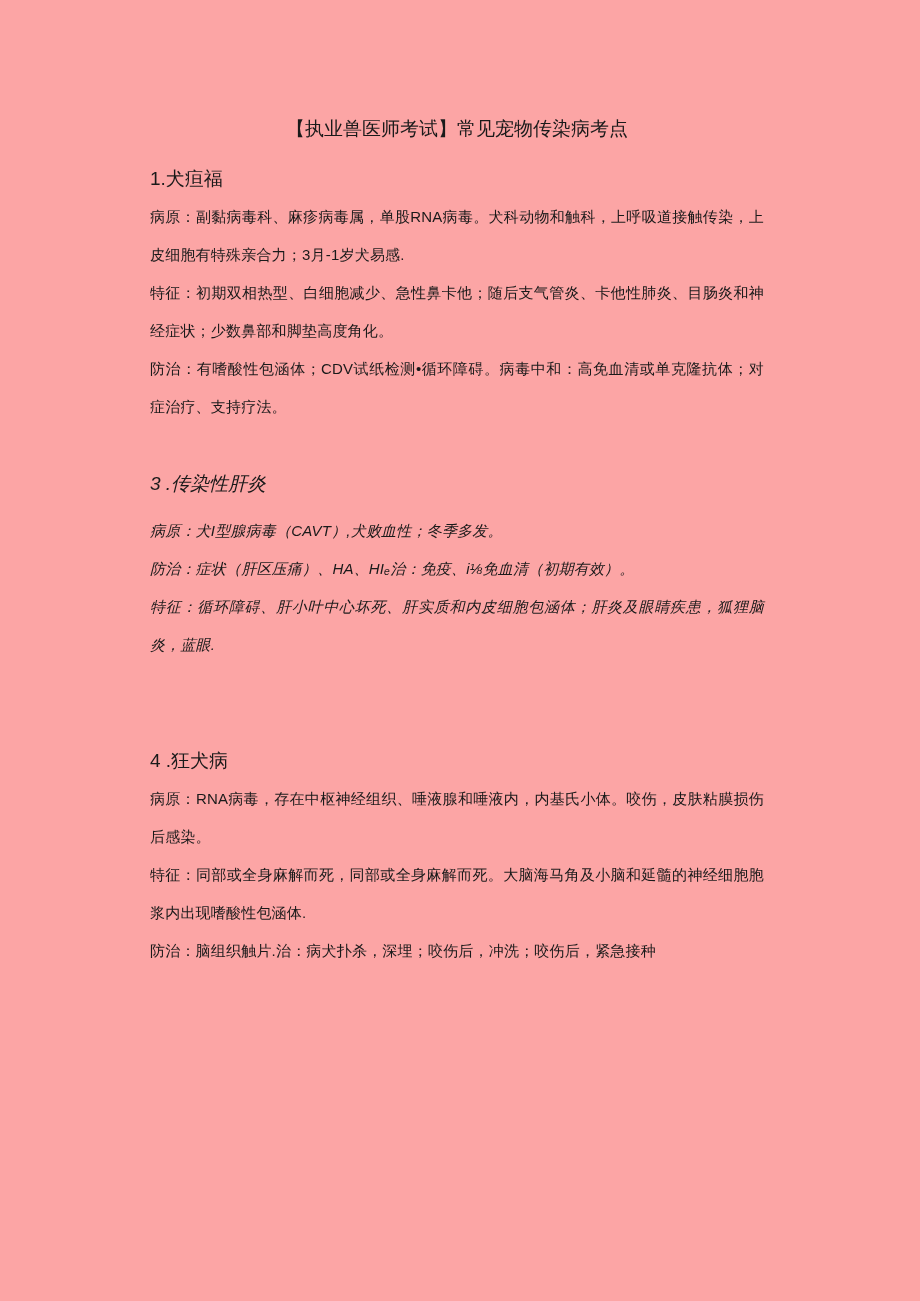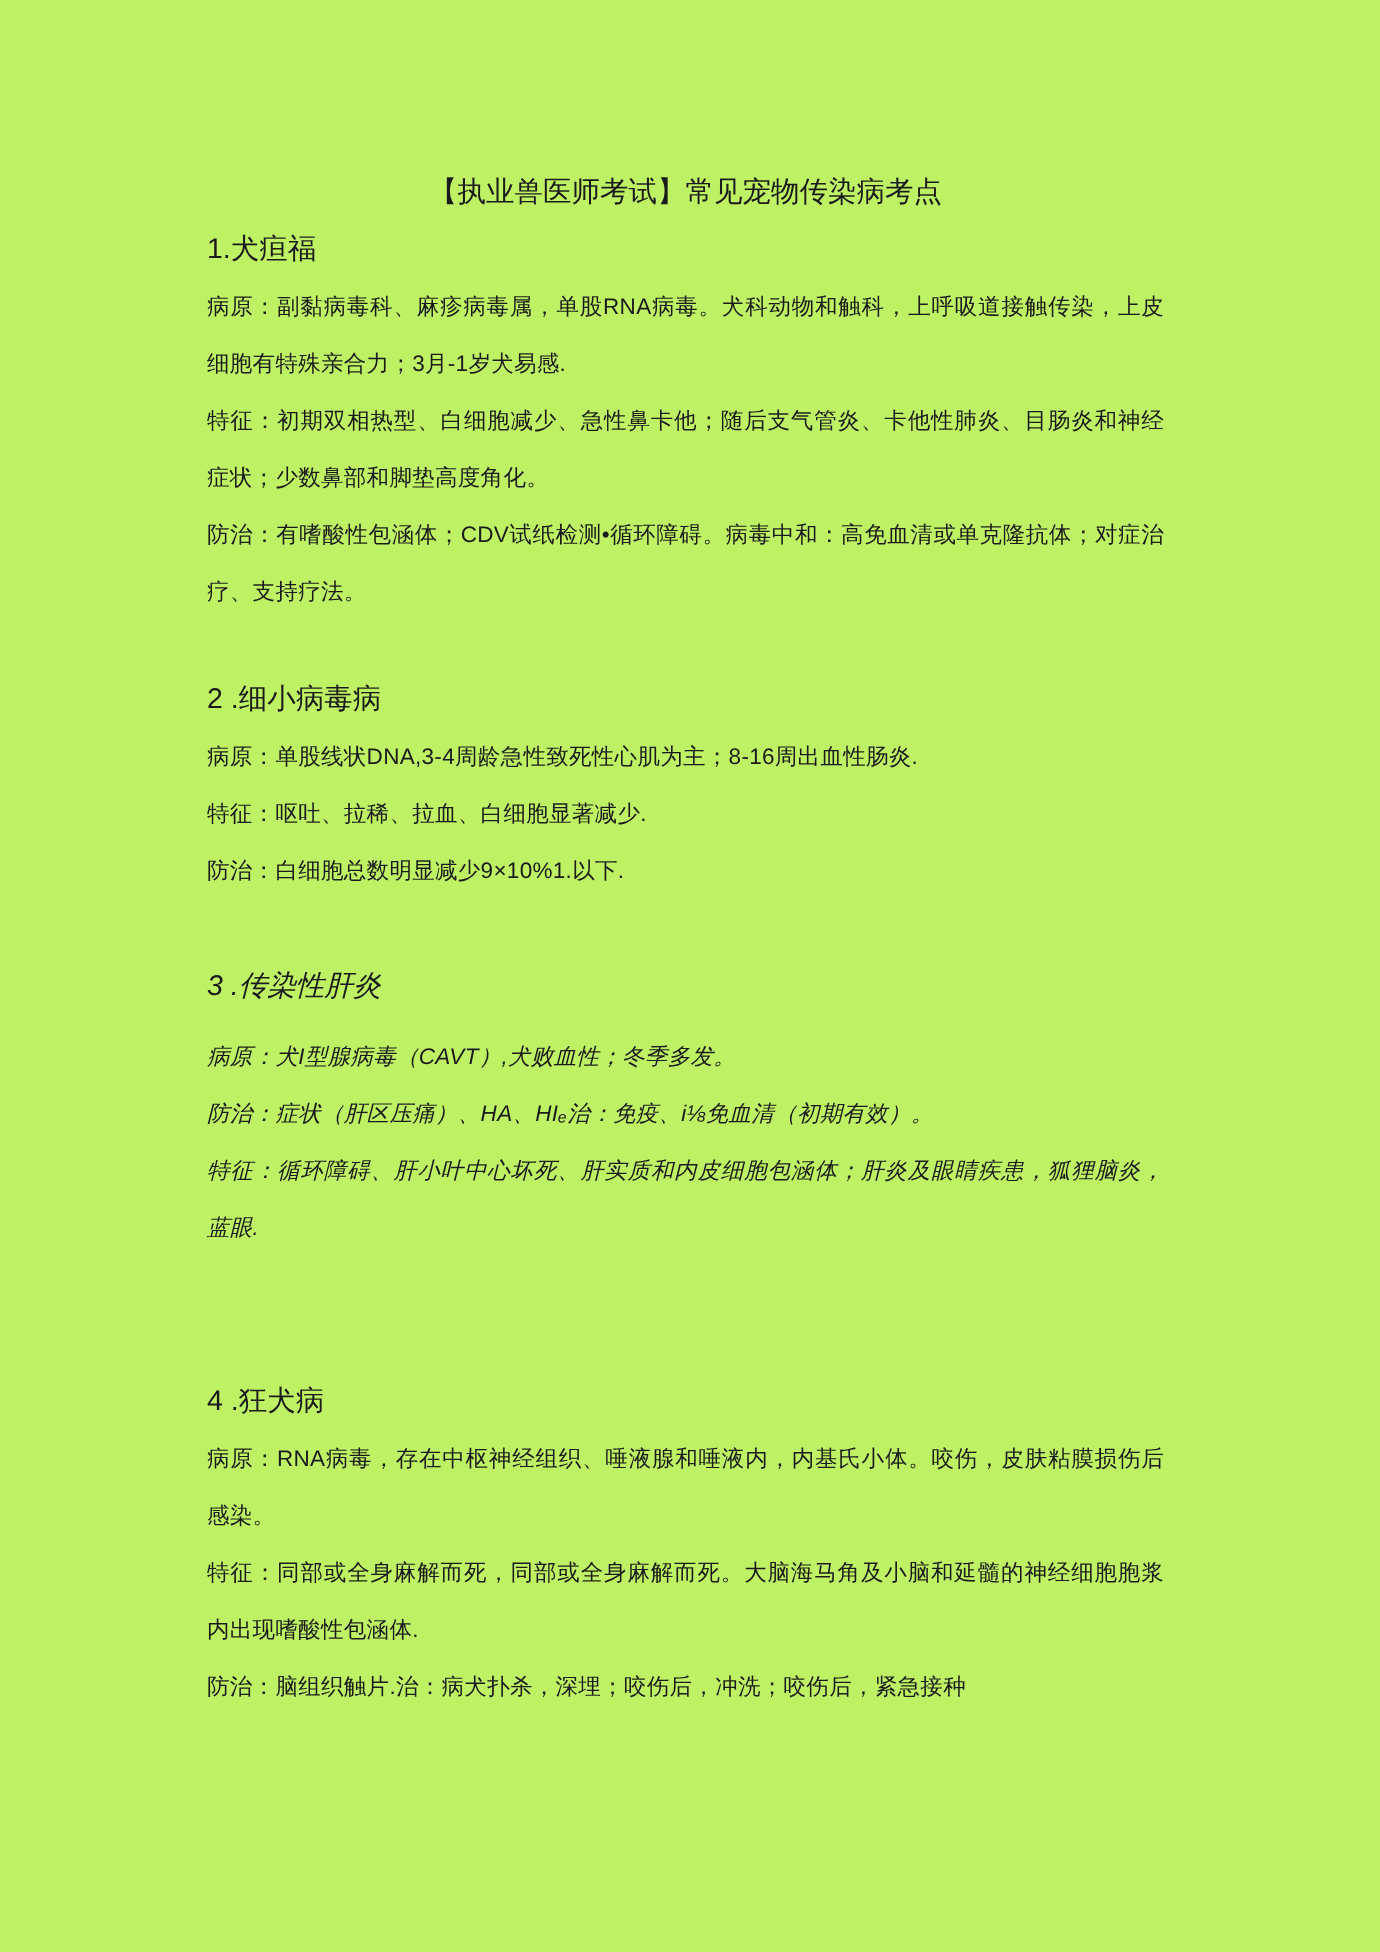--- a/index.html
+++ b/index.html
@@ -12,32 +12,32 @@
     height: 1301px;
     overflow: hidden;
     font-family: "Liberation Sans", "DejaVu Sans", sans-serif;
     color: #1a1a1a;
   }
   .page {
     box-sizing: border-box;
     width: 920px;
     height: 1301px;
     padding: 110px 144px 0 138px;
-    background: #bef264;
+    background: #fca5a5;
   }
   .doc-title {
     margin: 0;
     font-size: 19px;
     font-weight: normal;
     line-height: 38px;
     text-align: center;
     white-space: nowrap;
   }
   .section {
-    margin: 0;
+    margin: 12px;
   }
   .sec-2 { margin-top: 34px; }
   .sec-3 { margin-top: 39px; font-style: italic; }
   .sec-4 { margin-top: 78px; }
   .heading {
     margin: 0;
     font-size: 19px;
     line-height: 38px;
   }
   .sec-3 .heading { margin-bottom: 9px; }
@@ -57,26 +57,20 @@
 
   <h1 class="doc-title">【执业兽医师考试】常见宠物传染病考点</h1>
 
   <section class="section sec-1">
     <p class="heading">1.犬疸福</p>
     <p class="para">病原：副黏病毒科、麻疹病毒属，单股RNA病毒。犬科动物和触科，上呼吸道接触传染，上皮细胞有特殊亲合力；3月-1岁犬易感.</p>
     <p class="para">特征：初期双相热型、白细胞减少、急性鼻卡他；随后支气管炎、卡他性肺炎、目肠炎和神经症状；少数鼻部和脚垫高度角化。</p>
     <p class="para">防治：有嗜酸性包涵体；CDV试纸检测•循环障碍。病毒中和：高免血清或单克隆抗体；对症治疗、支持疗法。</p>
   </section>
 
-  <section class="section sec-2">
-    <p class="heading">2 .细小病毒病</p>
-    <p class="para">病原：单股线状DNA,3-4周龄急性致死性心肌为主；8-16周出血性肠炎.</p>
-    <p class="para">特征：呕吐、拉稀、拉血、白细胞显著减少.</p>
-    <p class="para">防治：白细胞总数明显减少9×10%1.以下.</p>
-  </section>
 
   <section class="section sec-3">
     <p class="heading">3 .传染性肝炎</p>
     <p class="para">病原：犬I型腺病毒（CAVT）,犬败血性；冬季多发。</p>
     <p class="para">防治：症状（肝区压痛）、HA、HIₑ治：免疫、i⅛免血清（初期有效）。</p>
     <p class="para">特征：循环障碍、肝小叶中心坏死、肝实质和内皮细胞包涵体；肝炎及眼睛疾患，狐狸脑炎，蓝眼.</p>
   </section>
 
   <section class="section sec-4">
     <p class="heading">4 .狂犬病</p>

